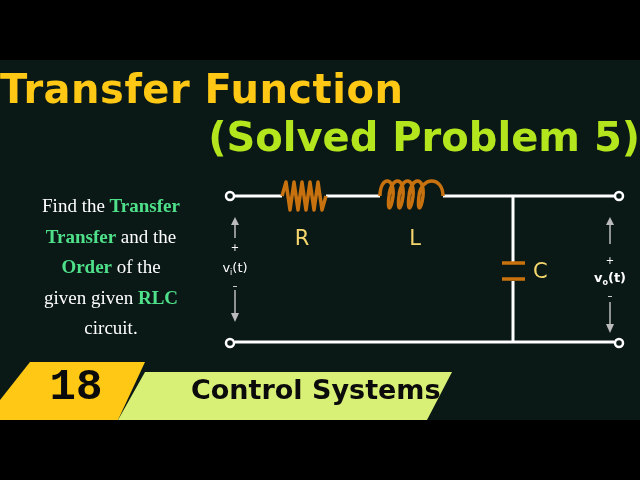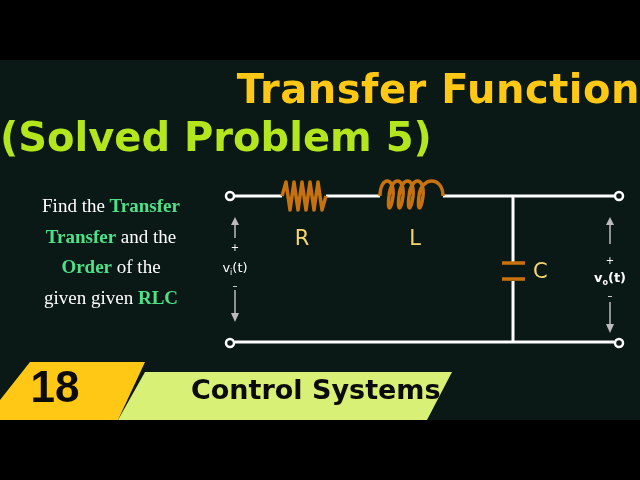--- a/index.html
+++ b/index.html
@@ -1,43 +1,44 @@
 <!DOCTYPE html>
 <html><head>
 <meta charset="utf-8">
 <style>
   html, body { margin:0; padding:0; background:#000; }
   body { width:640px; height:480px; position:relative; overflow:hidden; font-family:"DejaVu Sans", sans-serif; }
   .bar-top { position:absolute; left:0; top:0; width:640px; height:60px; background:#000; }
   .bar-bottom { position:absolute; left:0; top:420px; width:640px; height:60px; background:#000; }
   .panel { position:absolute; left:0; top:60px; width:640px; height:360px; background:#0a1816; }
-  .title1 { position:absolute; left:0; width:640px; top:66px; text-align:right; font-weight:bold; font-size:40px; color:#ffc814; letter-spacing:0.5px; font-family:"DejaVu Sans", sans-serif; }
-  .title2 { position:absolute; left:0; width:640px; top:114px; text-align:left; font-weight:bold; font-size:40px; color:#b4e61e; font-family:"DejaVu Sans", sans-serif; }
+  .title1 { position:absolute; left:0; width:640px; top:66px; text-align:left; font-weight:bold; font-size:40px; color:#ffc814; letter-spacing:0.5px; font-family:"DejaVu Sans", sans-serif; }
+  .title2 { position:absolute; left:0; width:640px; top:114px; text-align:right; font-weight:bold; font-size:40px; color:#b4e61e; font-family:"DejaVu Sans", sans-serif; }
   .problem { position:absolute; left:8px; top:191px; width:206px; text-align:center; color:#fff; font-size:19px; line-height:30.5px; font-family:Liberation Serif, serif; }
   .hl { color:#4fe08a; font-weight:bold; }
   svg.circuit { position:absolute; left:0; top:0; }
   .banner { position:absolute; left:0; top:0; }
-  .num { position:absolute; left:0; top:362px; width:110px; text-align:center; font-weight:bold; font-size:44px; color:#0b0b0b; font-family:Liberation Sans, sans-serif; }
+  .num { position:absolute; left:21px; top:362px; width:110px; text-align:center; font-weight:bold; font-size:44px; color:#0b0b0b; font-family:Liberation Mono, monospace; }
   .course { position:absolute; left:145px; top:374px; font-weight:bold; font-size:27px; color:#0b0b0b; font-family:"DejaVu Sans", sans-serif;margin-left:46px; }
 </style>
 </head>
 <body>
 
 <div class="bar-top"></div>
 <div class="panel"></div>
 <div class="bar-bottom"></div>
 
 <div class="title1">Transfer Function</div>
 <div class="title2">(Solved Problem 5)</div>
 
 <div class="problem">
   <span>Find the </span><span class="hl">Transfer</span><br>
   <span class="hl">Transfer</span><span> and the</span><br>
   <span class="hl">Order</span><span> of the</span><br>
   <span>given given </span><span class="hl">RLC</span><br>
+  <span>circuit.</span>
 </div>
 
 <svg class="circuit" width="640" height="480">
 
   <g stroke="#ffffff" stroke-width="3" fill="none">
     <line x1="235" y1="196" x2="282" y2="196"></line>
     <line x1="326" y1="196" x2="380" y2="196"></line>
     <line x1="443" y1="196" x2="614" y2="196"></line>
     <line x1="235" y1="342" x2="614" y2="342"></line>
     <line x1="513" y1="196" x2="513" y2="262"></line>

